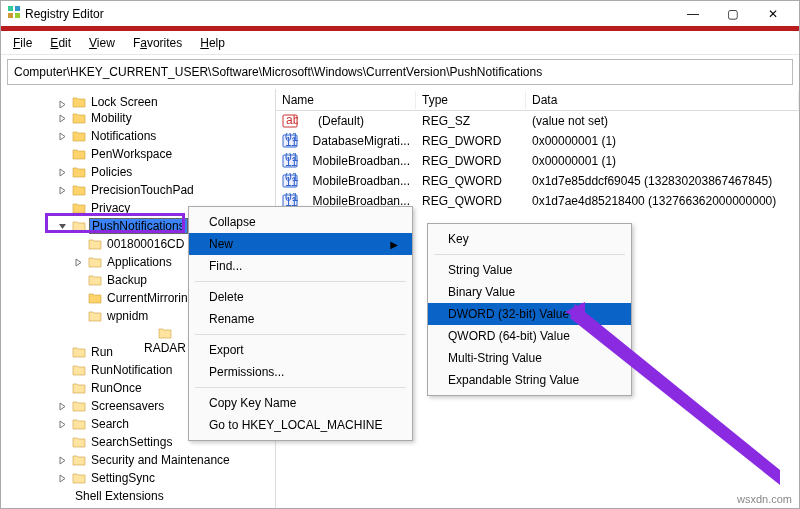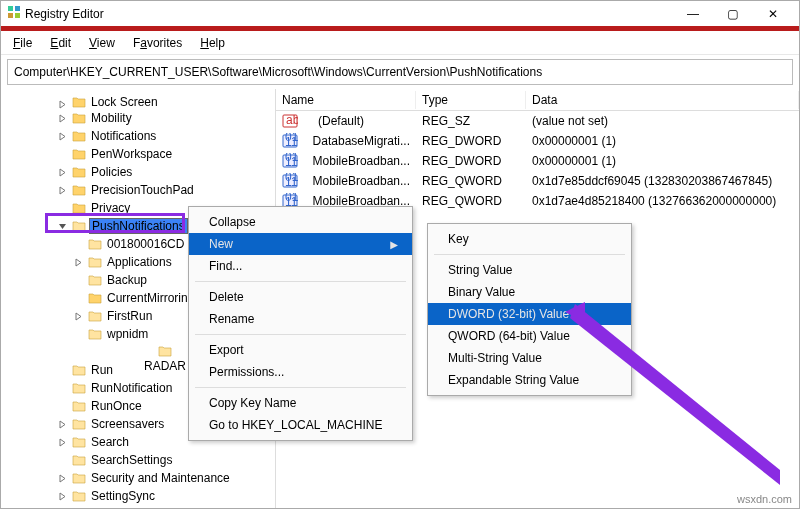--- a/index.html
+++ b/index.html
@@ -27,21 +27,21 @@
   .list-header .col { padding:2px 6px; border-right:1px solid #eee; }
   .list-row { display:flex; height:20px; align-items:center; }
   .list-row .col { padding:1px 6px; overflow:hidden; text-overflow:ellipsis; white-space:nowrap; }
   .col.name { width:140px; display:flex; align-items:center; gap:4px;}
   .col.type { width:110px; }
   .col.data { flex:1; }
   .val-icon { width:32px; height:16px; display:inline-flex; }
   .val-icon svg { width:16px; height:16px; }
   .ctxmenu { position:absolute; background:#fafafa; border:1px solid #aaa; box-shadow:2px 2px 4px rgba(0,0,0,.2); padding:4px 0; }
   .ctxmenu .item { padding:4px 14px 4px 20px; white-space:nowrap; display:flex; align-items:center; justify-content:space-between; gap:40px;}
-  .ctxmenu .item.highlight { background:#0a64c8; color:#e5e5e5; }
+  .ctxmenu .item.highlight { background:#0a64c8; color:#000000; }
   .ctxmenu hr { border:none; border-top:1px solid #ddd; margin:4px 6px; }
   .submenu-arrow { font-size:10px; }
   .arrow-annot { position:absolute; pointer-events:none; }
   .watermark { position:absolute; right:8px; bottom:4px; color:#888; font-size:11px; pointer-events:none;}
 </style>
 </head>
 <body>
 
 <div class="window">
 
@@ -202,33 +202,20 @@
           <span class="tree-label">Backup</span>
         </div>
         <div class="tree-row" style="padding-left: 64px;">
           <span class="tw"></span>
           <span class="fld">
             <svg viewBox="0 0 14 12">
               <path d="M1 2h4l1 1h7v8H1z" fill="#ffd36b" stroke="#c9a23a" stroke-width="0.6"></path>
             </svg>
           </span>
           <span class="tree-label">CurrentMirroring</span>
-        </div>
-        <div class="tree-row" style="padding-left: 64px;">
-          <span class="tw">
-            <svg viewBox="0 0 9 9">
-              <path d="M2 1l5 3.5L2 8z" fill="none" stroke="#777"></path>
-            </svg>
-          </span>
-          <span class="fld">
-            <svg viewBox="0 0 14 12">
-              <path d="M1 2h4l1 1h7v8H1z" fill="#ffe4a1" stroke="#c9a23a" stroke-width="0.6"></path>
-            </svg>
-          </span>
-          <span class="tree-label">FirstRun</span>
         </div>
         <div class="tree-row" style="padding-left: 64px;">
           <span class="tw"></span>
           <span class="fld">
             <svg viewBox="0 0 14 12">
               <path d="M1 2h4l1 1h7v8H1z" fill="#ffe4a1" stroke="#c9a23a" stroke-width="0.6"></path>
             </svg>
           </span>
           <span class="tree-label">wpnidm</span>
         </div>

